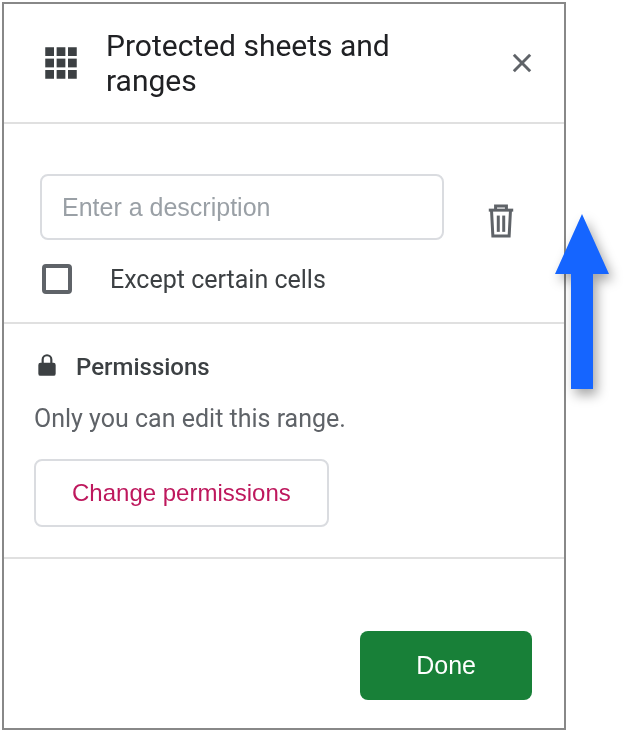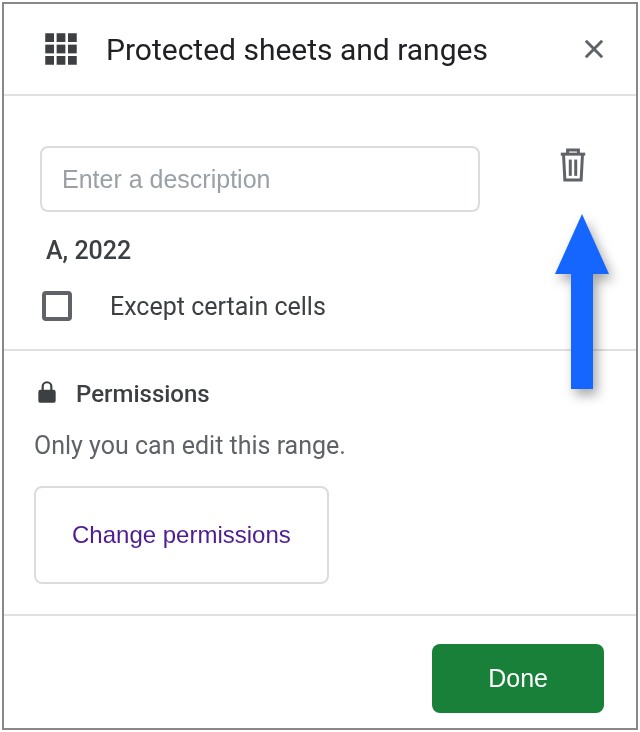--- a/index.html
+++ b/index.html
@@ -5,21 +5,21 @@
     * { box-sizing: border-box; margin: 0; padding: 0; }
     body {
       font-family: 'Google Sans', Roboto, Arial, sans-serif;
       background: #fff;
       width: 640px;
       height: 732px;
       position: relative;
     }
     .panel {
       border: 2px solid #888;
-      width: 636px;
+      width: 564px;
       height: 728px;
       margin: 2px;
       display: flex;
       flex-direction: column;
       position: relative;
     }
     .header {
       display: flex;
       align-items: center;
       padding: 24px 28px 24px 36px;
@@ -46,21 +46,21 @@
       cursor: pointer;
       color: #5f6368;
     }
     .section1 {
       padding: 28px 36px 28px 36px;
       border-bottom: 2px solid #e0e0e0;
       margin-top: 22px;
     }
     .desc-row {
       display: flex;
-      align-items: flex-start;
+      align-items: flex-end;
       gap: 40px;
       margin-bottom: 24px;
     }
     .desc-input {
       flex: 1;
       max-width: 440px;
       height: 66px;
       border: 2px solid #dadce0;
       border-radius: 8px;
       padding: 0 20px;
@@ -117,24 +117,24 @@
       color: #3c4043;
     }
     .perm-desc {
       font-size: 25px;
       color: #5f6368;
       margin-bottom: 26px;
     }
     .change-perm-btn {
       border: 2px solid #dadce0;
       border-radius: 8px;
-      padding: 33px 36px;
+      padding: 18px 36px;
       font-size: 24px;
       font-weight: 500;
-      color: #4c1d95;
+      color: #be185d;
       background: #fff;
       cursor: pointer;
     }
     .footer {
       display: flex;
       justify-content: flex-end;
       gap: 20px;
       padding: 28px 32px;
       margin-top: auto;
     }
@@ -201,21 +201,20 @@
       <div class="trash-btn">
         <svg viewBox="0 0 24 28" width="34" height="38" fill="none" stroke="#5f6368" stroke-width="2.2">
           <path d="M3 6h18"></path>
           <path d="M8 6V3h8v3"></path>
           <path d="M5 6l1 19h12l1-19"></path>
           <line x1="10" y1="10" x2="10" y2="22"></line>
           <line x1="14" y1="10" x2="14" y2="22"></line>
         </svg>
       </div>
     </div>
-    <div class="range-label">A, 2022</div>
     <div class="checkbox-row">
       <div class="checkbox"></div>
       <div class="checkbox-label">Except certain cells</div>
     </div>
   </div>
 
   <div class="section2">
     <div class="perm-header">
       <span>
         <svg viewBox="0 0 24 24" width="26" height="30" fill="#3c4043">

